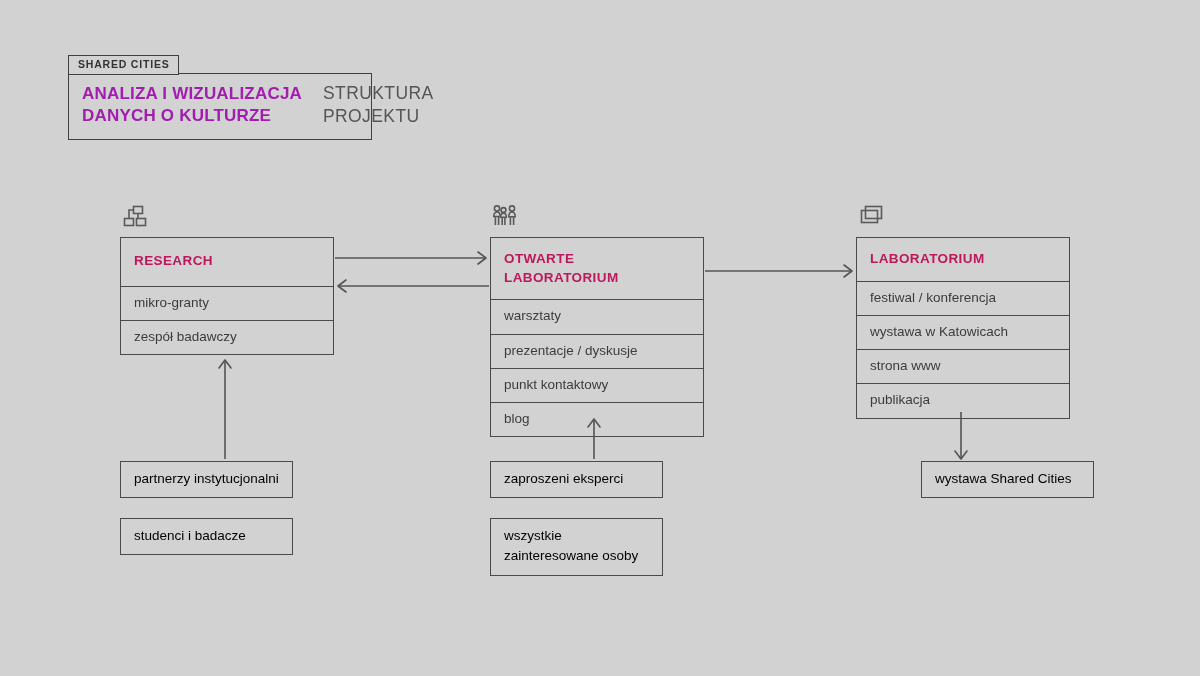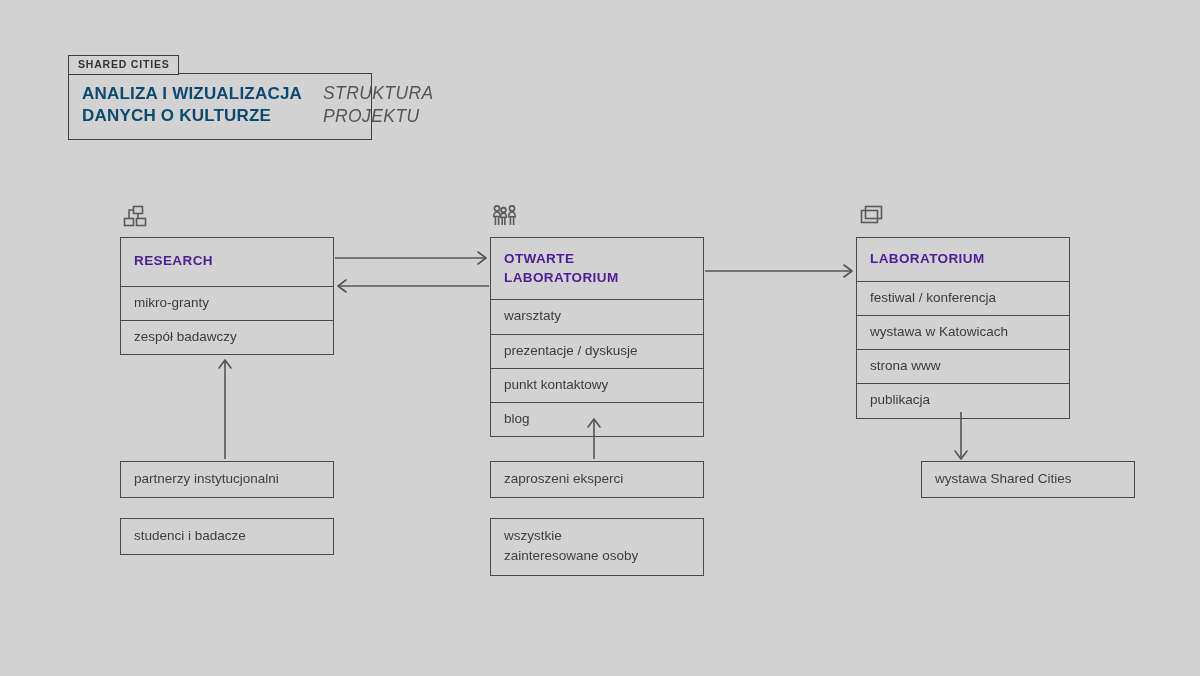--- a/index.html
+++ b/index.html
@@ -40,35 +40,35 @@
     z-index: 2;
   }
   .logo-main {
     border: 1.5px solid #3f3f3f;
     padding: 9px 14px 11px 13px;
     margin-top: -1.5px;
     font-size: 17px;
     font-weight: bold;
     letter-spacing: 0.2px;
     line-height: 1.32;
-    color: #0c4a6e;
+    color: #a21caf;
     width: 275px;
   }
   .logo-main .line { display: block; white-space: nowrap; }
 
   .header-subtitle {
     position: absolute;
     left: 323px;
     top: 82px;
     font-size: 17.5px;
     line-height: 1.32;
     letter-spacing: 0.4px;
     color: #555;
   }
-  .header-subtitle .line { display: block; font-style: italic; }
+  .header-subtitle .line { display: block; }
 
   
   .column {
     position: absolute;
     width: 214px;
   }
   .col-1 { left: 120px; top: 237px; }
   .col-2 { left: 490px; top: 237px; }
   .col-3 { left: 856px; top: 237px; }
 
@@ -83,46 +83,46 @@
   .card {
     border: 1.5px solid #4a4a4a;
     background: #d2d2d2;
   }
   .card-head {
     padding: 14px 13px 15px 13px;
     font-size: 13.5px;
     font-weight: bold;
     letter-spacing: 0.4px;
     line-height: 1.38;
-    color: #4c1d95;
+    color: #be185d;
     min-height: 30px;
     box-sizing: border-box;
   }
   .card-head.two-line { padding-top: 12px; padding-bottom: 12px; }
   .card-head .line { display: block; }
 
   .card-row {
     border-top: 1.5px solid #4a4a4a;
     padding: 6px 13px 7px 13px;
     font-size: 13.5px;
     line-height: 1.5;
     color: #3c3c3c;
   }
 
   
   .box {
     position: absolute;
-    width: 214px;
+    width: 173px;
     border: 1.5px solid #4a4a4a;
     background: #d2d2d2;
     box-sizing: border-box;
     padding: 7px 6px 8px 13px;
     font-size: 13.5px;
     line-height: 1.5;
-    color: #404040;
+    color: #000000;
   }
   .box .line { display: block; }
 
   .box-partnerzy { left: 120px; top: 461px; }
   .box-studenci  { left: 120px; top: 518px; }
   .box-eksperci  { left: 490px; top: 461px; }
   .box-wszystkie { left: 490px; top: 518px; }
   .box-berlin    { left: 876px; top: 461px; margin-left: 45px; }
 
   

